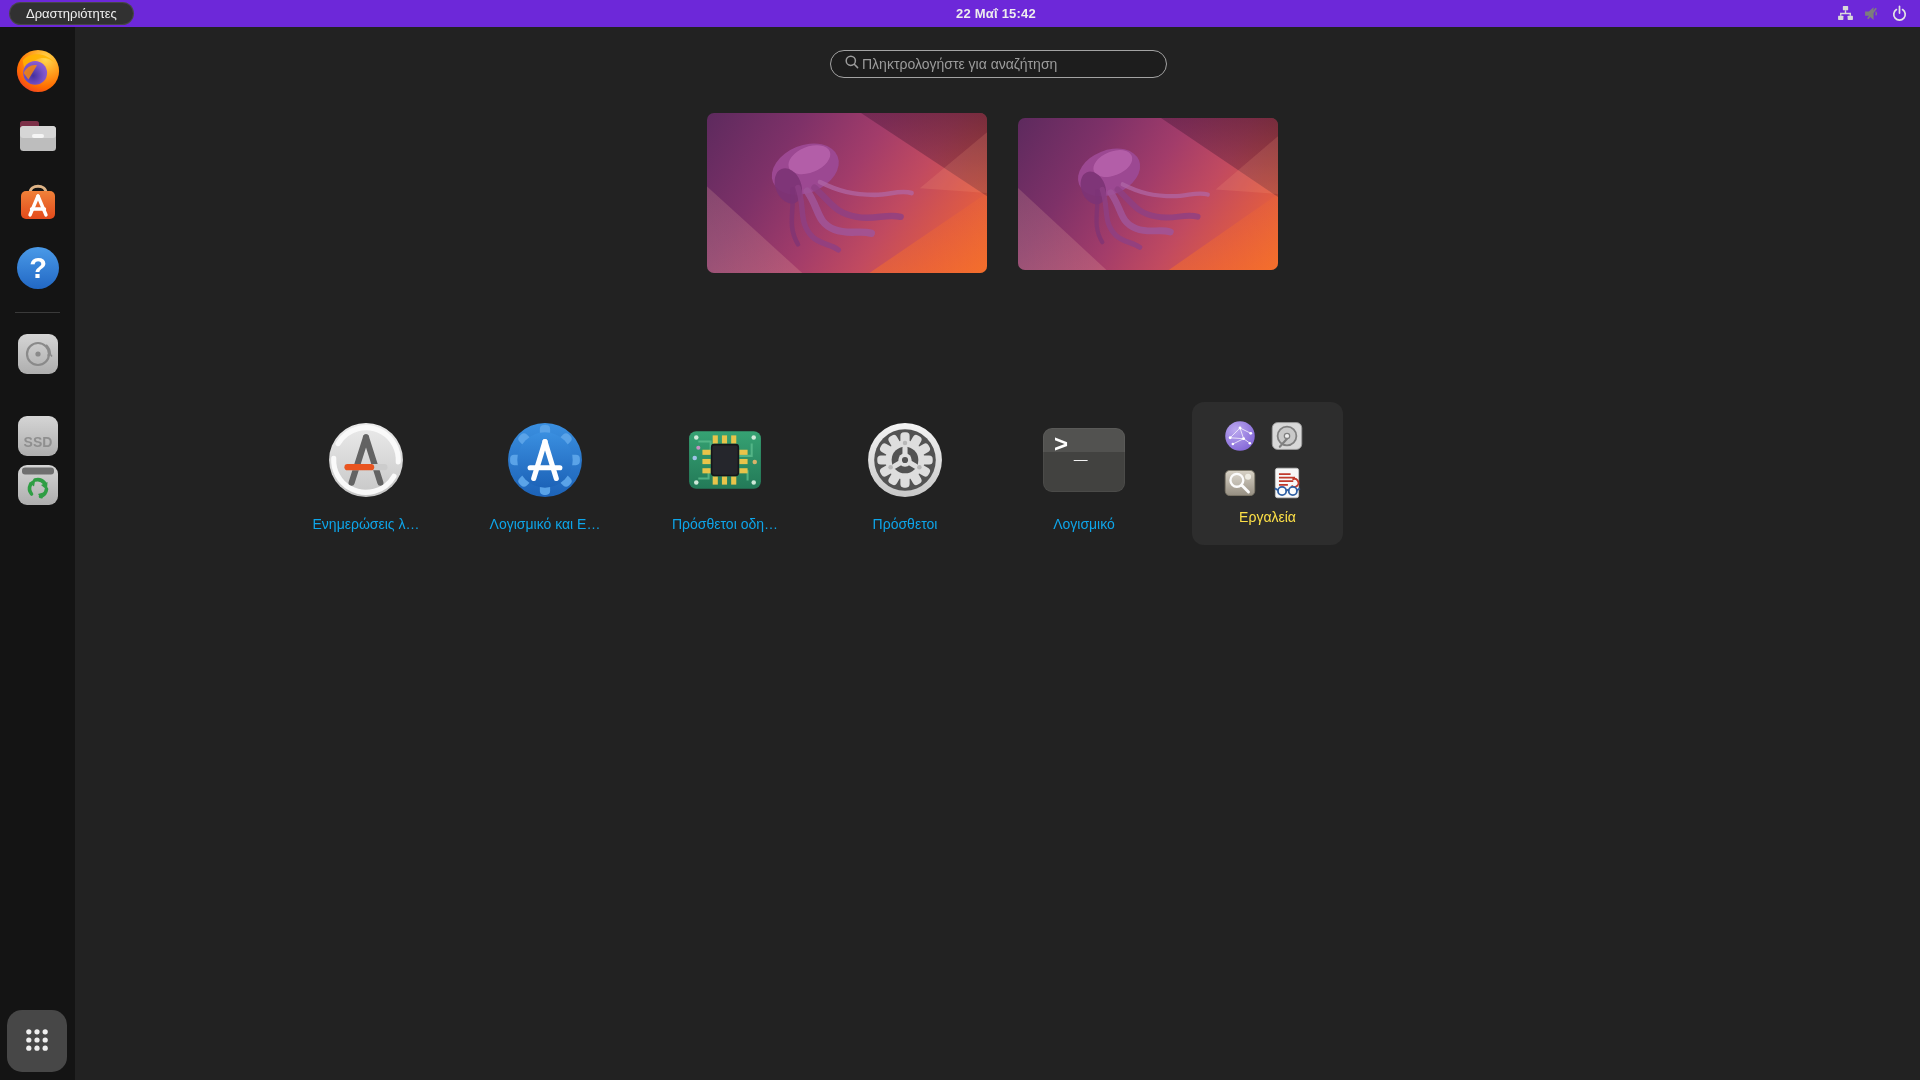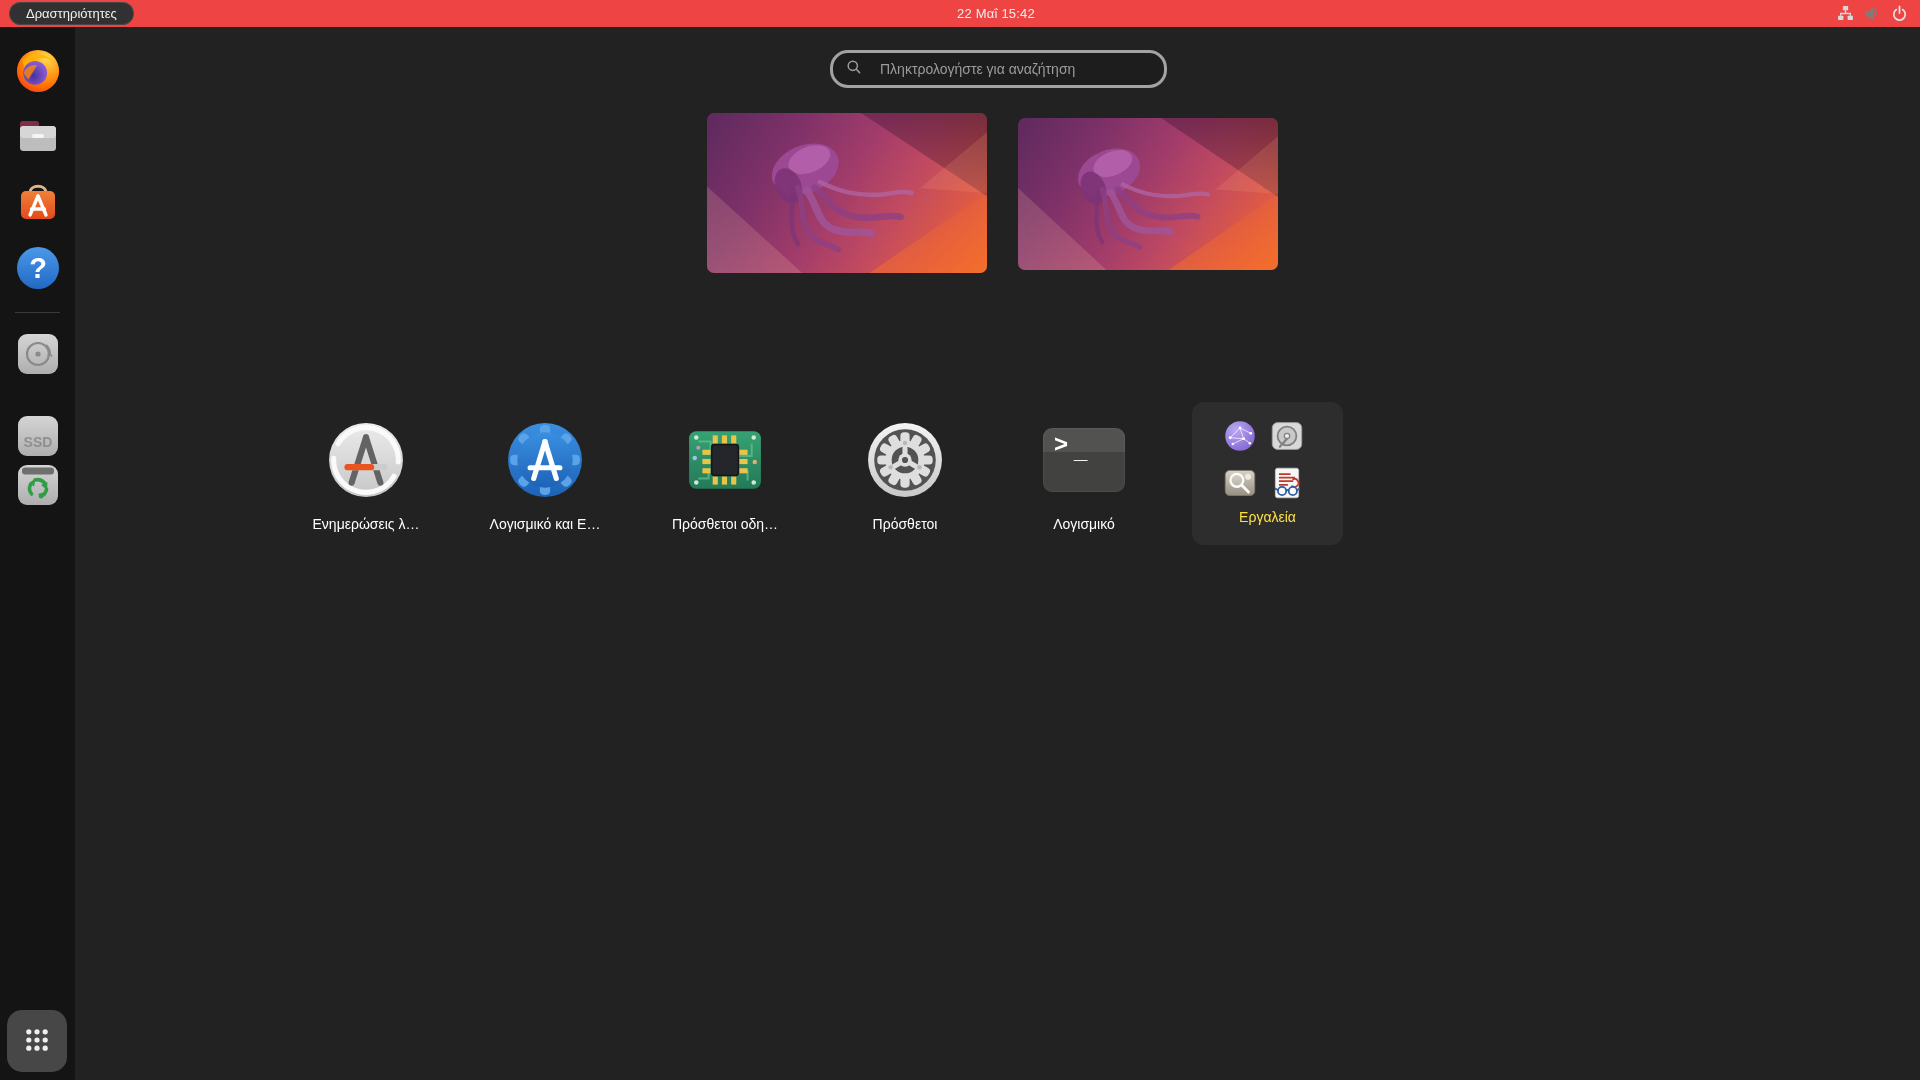--- a/index.html
+++ b/index.html
@@ -1,57 +1,57 @@
 <!DOCTYPE html>
 <html><head>
 <meta charset="utf-8">
 <style>
   html,body{margin:0;padding:0;background:#000;}
   .screen{position:relative;width:1920px;height:1080px;overflow:hidden;
     background:#222222;font-family:"Liberation Sans","DejaVu Sans",sans-serif;
     -webkit-font-smoothing:antialiased;}
   
-  .topbar{position:absolute;left:0;top:0;width:1920px;height:27px;background:#ef4444;z-index:30;}
+  .topbar{position:absolute;left:0;top:0;width:1920px;height:27px;background:#6d28d9;z-index:30;}
   .activities{position:absolute;left:10px;top:3px;height:21px;padding:0 16px;
     border:none;border-radius:999px;background:#313131;color:#f0f0f0;font-size:13px;
     font-family:inherit;line-height:21px;box-shadow:0 0 0 1px #474747;cursor:pointer;}
   .clock{position:absolute;left:996px;top:0;transform:translateX(-50%);height:31px;
-    line-height:27px;color:#eeeeee;font-size:13px;font-weight:normal;letter-spacing:.2px;cursor:pointer;}
+    line-height:27px;color:#eeeeee;font-size:13px;font-weight:bold;letter-spacing:.2px;cursor:pointer;}
   .status{position:absolute;right:12px;top:0;height:27px;display:flex;align-items:center;gap:10px;cursor:pointer;}
   .status svg{display:block;}
   
   .dock{position:absolute;left:0;top:27px;width:75px;height:1053px;background:#141414;z-index:20;}
   .dock-item{position:absolute;left:0;width:75px;display:flex;justify-content:center;cursor:pointer;background:none;border:none;padding:0;}
   .dock-sep{position:absolute;left:15px;top:285px;width:45px;height:1px;background:#3a3a3a;}
   .show-apps{position:absolute;left:7px;top:983px;width:60px;height:62px;border:none;border-radius:15px;
     background:#474747;display:flex;align-items:center;justify-content:center;cursor:pointer;}
   
   .overview{position:absolute;left:75px;top:27px;width:1845px;height:1053px;}
-  .search{position:absolute;left:755px;top:23px;width:337px;height:38px;border-radius:18px;
-    background:#1d1d1d;border:3px solid #a3a3a3;display:flex;align-items:center;gap:18px;
+  .search{position:absolute;left:755px;top:23px;width:337px;height:28px;border-radius:18px;
+    background:#1d1d1d;border:1px solid #a3a3a3;display:flex;align-items:center;gap:2px;
     padding-left:13px;box-sizing:border-box;cursor:text;}
   .search .ph{color:#9c9c9c;font-size:14px;}
   .workspace{position:absolute;border-radius:7px;overflow:hidden;cursor:pointer;}
   .ws1{left:632px;top:86px;width:280px;height:160px;}
   .ws2{left:943px;top:91px;width:260px;height:152px;}
   .wallpaper{position:absolute;inset:0;
     background:linear-gradient(123deg,#5d2a5e 0%,#7e3168 26%,#a23c6a 48%,#c14a60 66%,#de5a44 84%,#ee6c30 100%);}
   .facet{position:absolute;inset:0;}
   .facet-a{background:linear-gradient(210deg,rgba(35,8,35,.5),rgba(35,8,35,0) 55%);
     clip-path:polygon(55% 0,100% 0,100% 52%);}
   .facet-b{background:linear-gradient(30deg,rgba(255,200,170,.22),rgba(255,200,170,.02));
     clip-path:polygon(0 46%,34% 100%,0 100%);}
   .facet-c{background:rgba(255,170,130,.16);clip-path:polygon(100% 50%,76% 47%,100% 12%);}
   .facet-d{background:linear-gradient(10deg,rgba(255,115,35,.55),rgba(255,115,35,.05) 70%);
     clip-path:polygon(58% 100%,100% 50%,100% 100%);}
   .jelly{position:absolute;left:9%;top:7%;width:72%;height:84%;}
   
   .app{position:absolute;width:170px;height:130px;top:391px;cursor:pointer;}
   .app .iconbox{position:absolute;left:43px;top:0;width:84px;height:84px;display:flex;align-items:center;justify-content:center;}
-  .app-label{position:absolute;left:-40px;top:94px;width:250px;text-align:center;color:#ffffff;
+  .app-label{position:absolute;left:-40px;top:94px;width:250px;text-align:center;color:#0ea5e9;
     font-size:14px;line-height:24px;white-space:nowrap;overflow:hidden;}
   .term-icon{position:relative;width:82px;height:64px;border-radius:9px;
     background:linear-gradient(#525250 0 38%,#424240 38% 100%);box-shadow:inset 0 0 0 1px rgba(255,255,255,.05);}
   .term-gt{position:absolute;left:11px;top:2px;color:#ffffff;font-weight:bold;font-size:24px;}
   .term-us{position:absolute;left:31px;top:8px;color:#ffffff;font-weight:bold;font-size:24px;}
   .folder{position:absolute;left:1117px;top:375px;width:151px;height:143px;border-radius:12px;
     background:#2d2d2d;cursor:pointer;}
   .mini{position:absolute;width:34px;height:34px;}
   .folder-label{position:absolute;left:0;top:103px;width:151px;text-align:center;color:#fde047;
     font-size:14px;line-height:24px;white-space:nowrap;}

